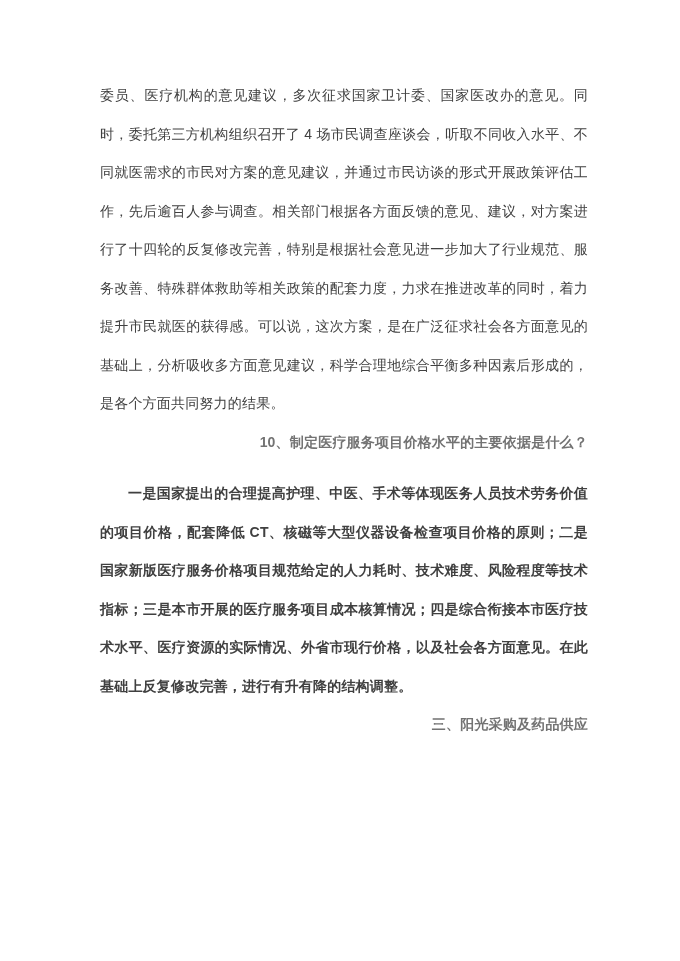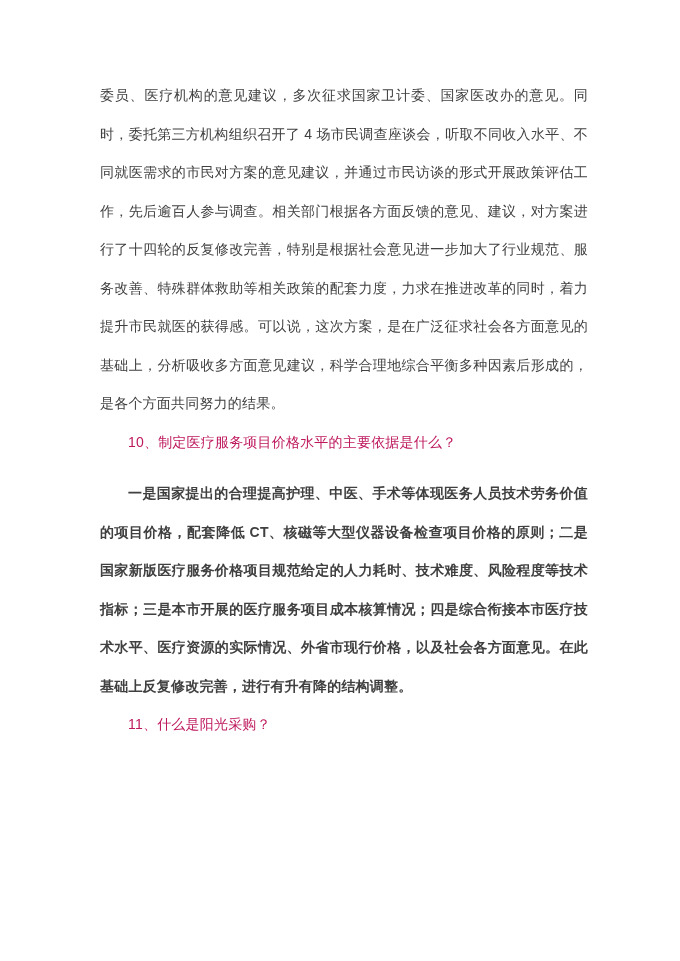--- a/index.html
+++ b/index.html
@@ -26,32 +26,33 @@
     letter-spacing: 0.2px;
   }
   .para.indent {
     text-indent: 2em;
     font-weight: bold;
   }
   .heading {
     margin: 0 0 13px 0;
     font-size: 14px;
     line-height: 38.5px;
-    font-weight: normal;
-    color: #be185d;
+    font-weight: bold;
+    color: #737373;
     text-indent: 2em;
     letter-spacing: 0.2px;
+    text-align: right;
   }
 </style>
 </head>
 <body>
 
 <div class="page">
   <p class="para">委员、医疗机构的意见建议，多次征求国家卫计委、国家医改办的意见。同时，委托第三方机构组织召开了 4 场市民调查座谈会，听取不同收入水平、不同就医需求的市民对方案的意见建议，并通过市民访谈的形式开展政策评估工作，先后逾百人参与调查。相关部门根据各方面反馈的意见、建议，对方案进行了十四轮的反复修改完善，特别是根据社会意见进一步加大了行业规范、服务改善、特殊群体救助等相关政策的配套力度，力求在推进改革的同时，着力提升市民就医的获得感。可以说，这次方案，是在广泛征求社会各方面意见的基础上，分析吸收多方面意见建议，科学合理地综合平衡多种因素后形成的，是各个方面共同努力的结果。</p>
 
   <p class="heading">10、制定医疗服务项目价格水平的主要依据是什么？</p>
 
   <p class="para indent">一是国家提出的合理提高护理、中医、手术等体现医务人员技术劳务价值的项目价格，配套降低 CT、核磁等大型仪器设备检查项目价格的原则；二是国家新版医疗服务价格项目规范给定的人力耗时、技术难度、风险程度等技术指标；三是本市开展的医疗服务项目成本核算情况；四是综合衔接本市医疗技术水平、医疗资源的实际情况、外省市现行价格，以及社会各方面意见。在此基础上反复修改完善，进行有升有降的结构调整。</p>
 
+  <p class="heading">三、阳光采购及药品供应</p>
 
-  <p class="heading">11、什么是阳光采购？</p>
 
 </div>
 
 </body></html>

